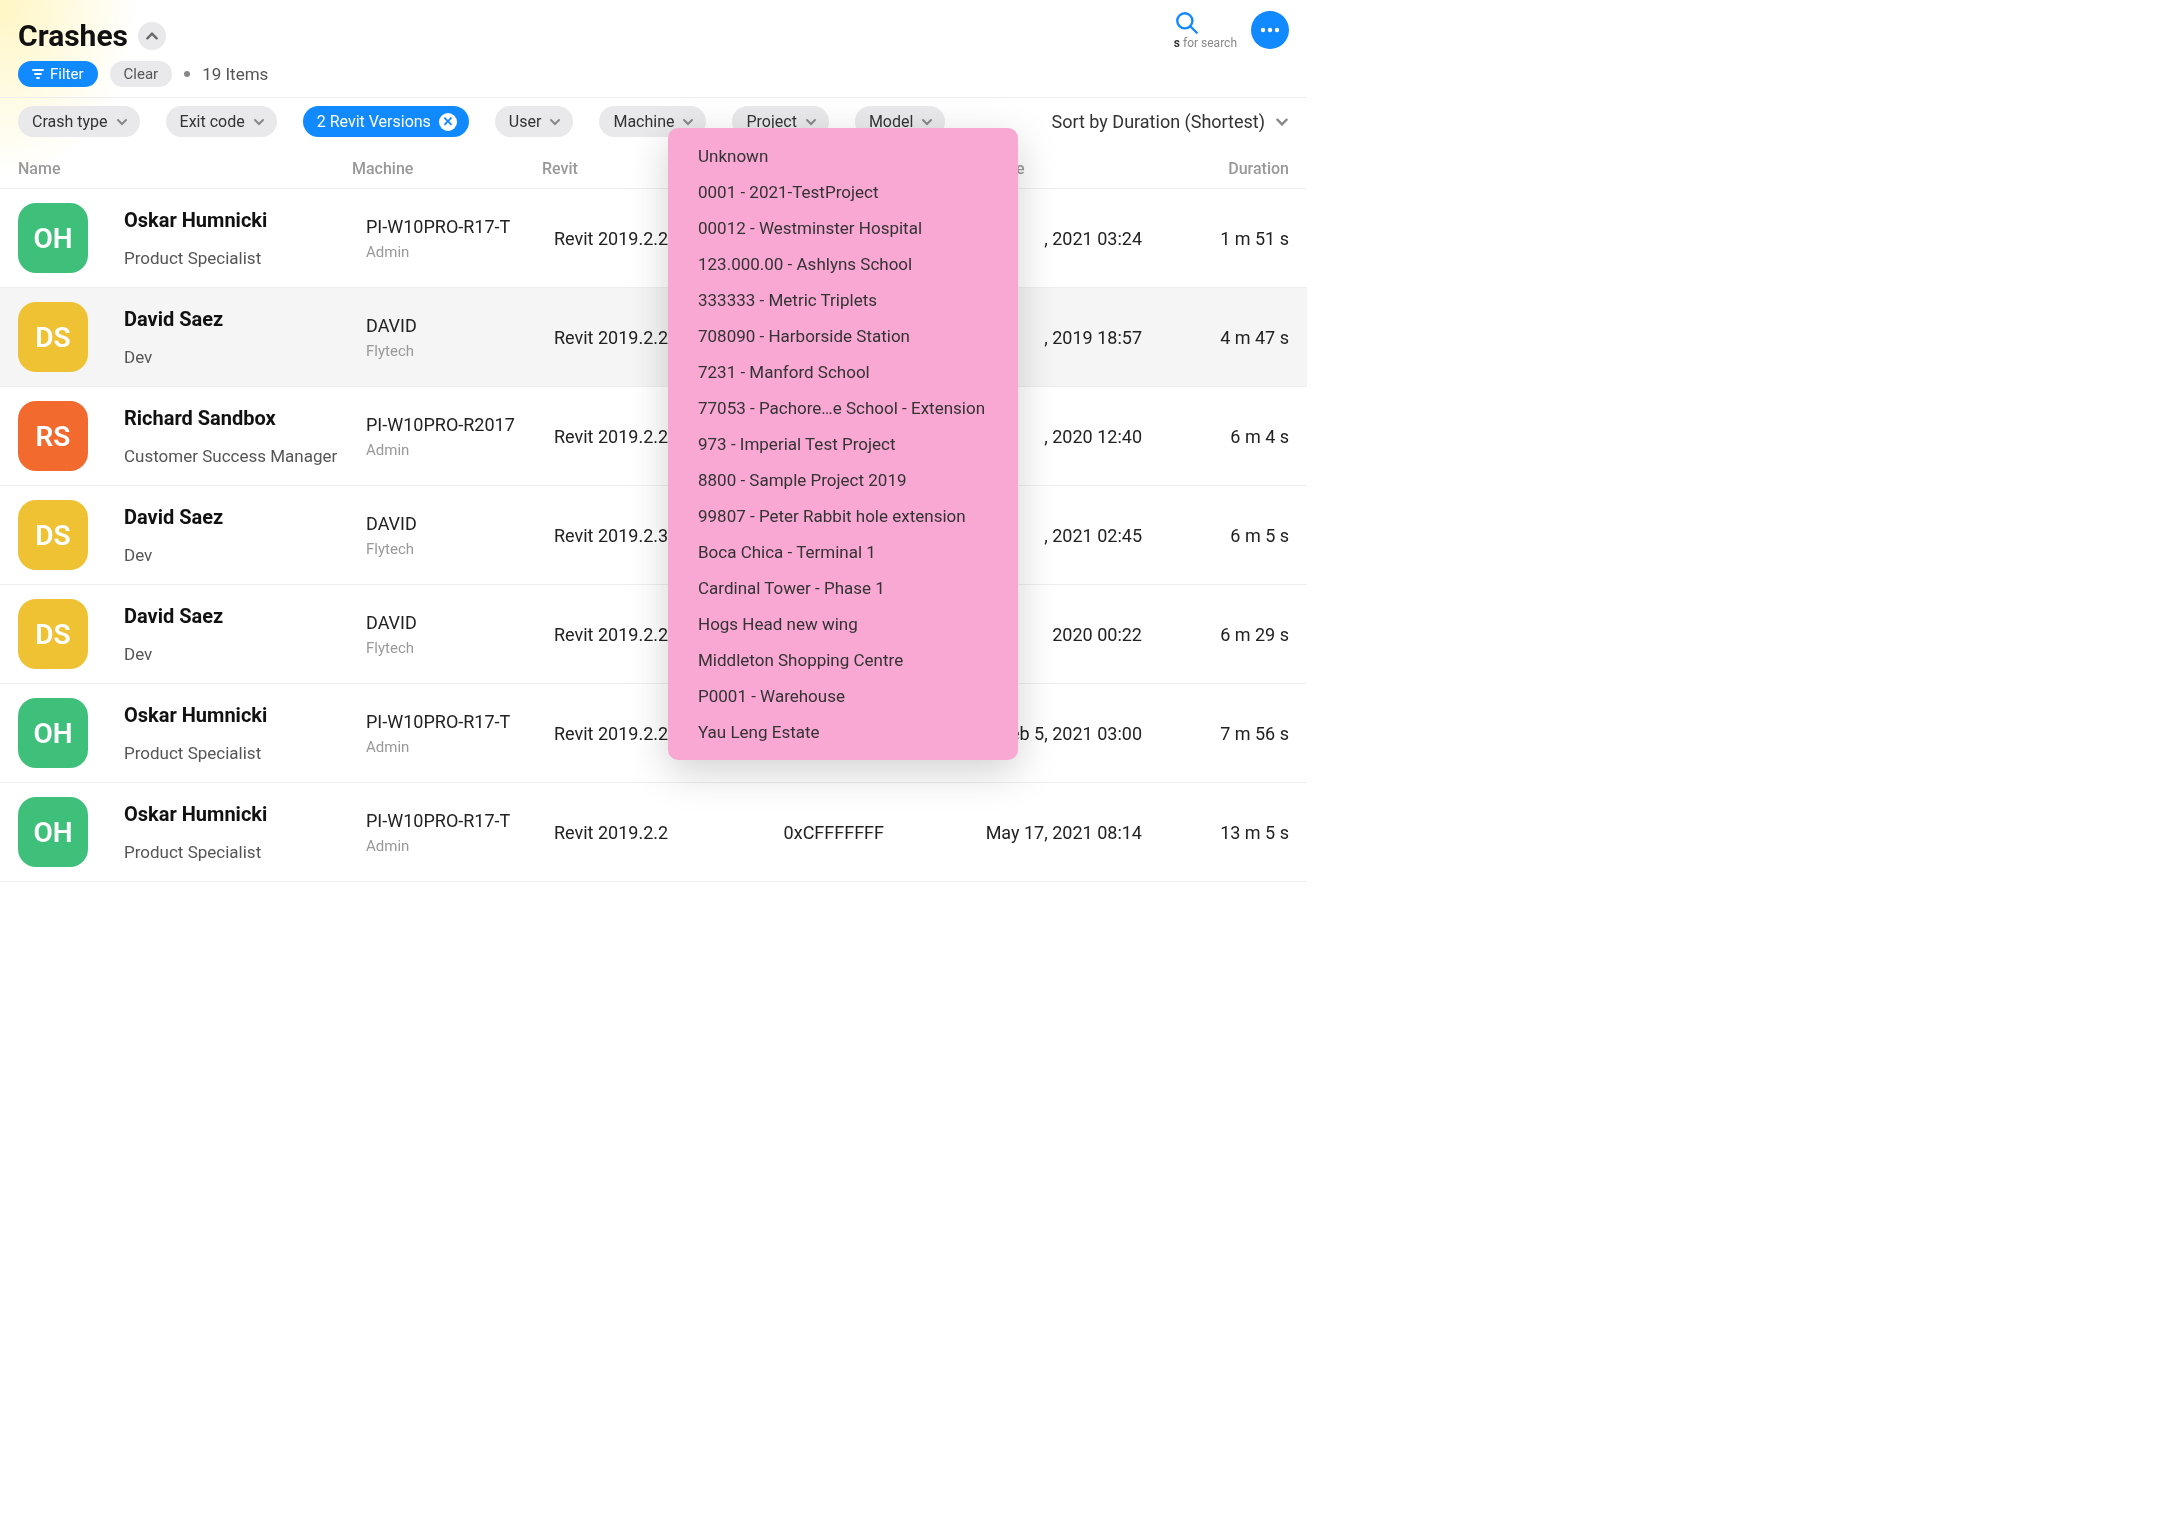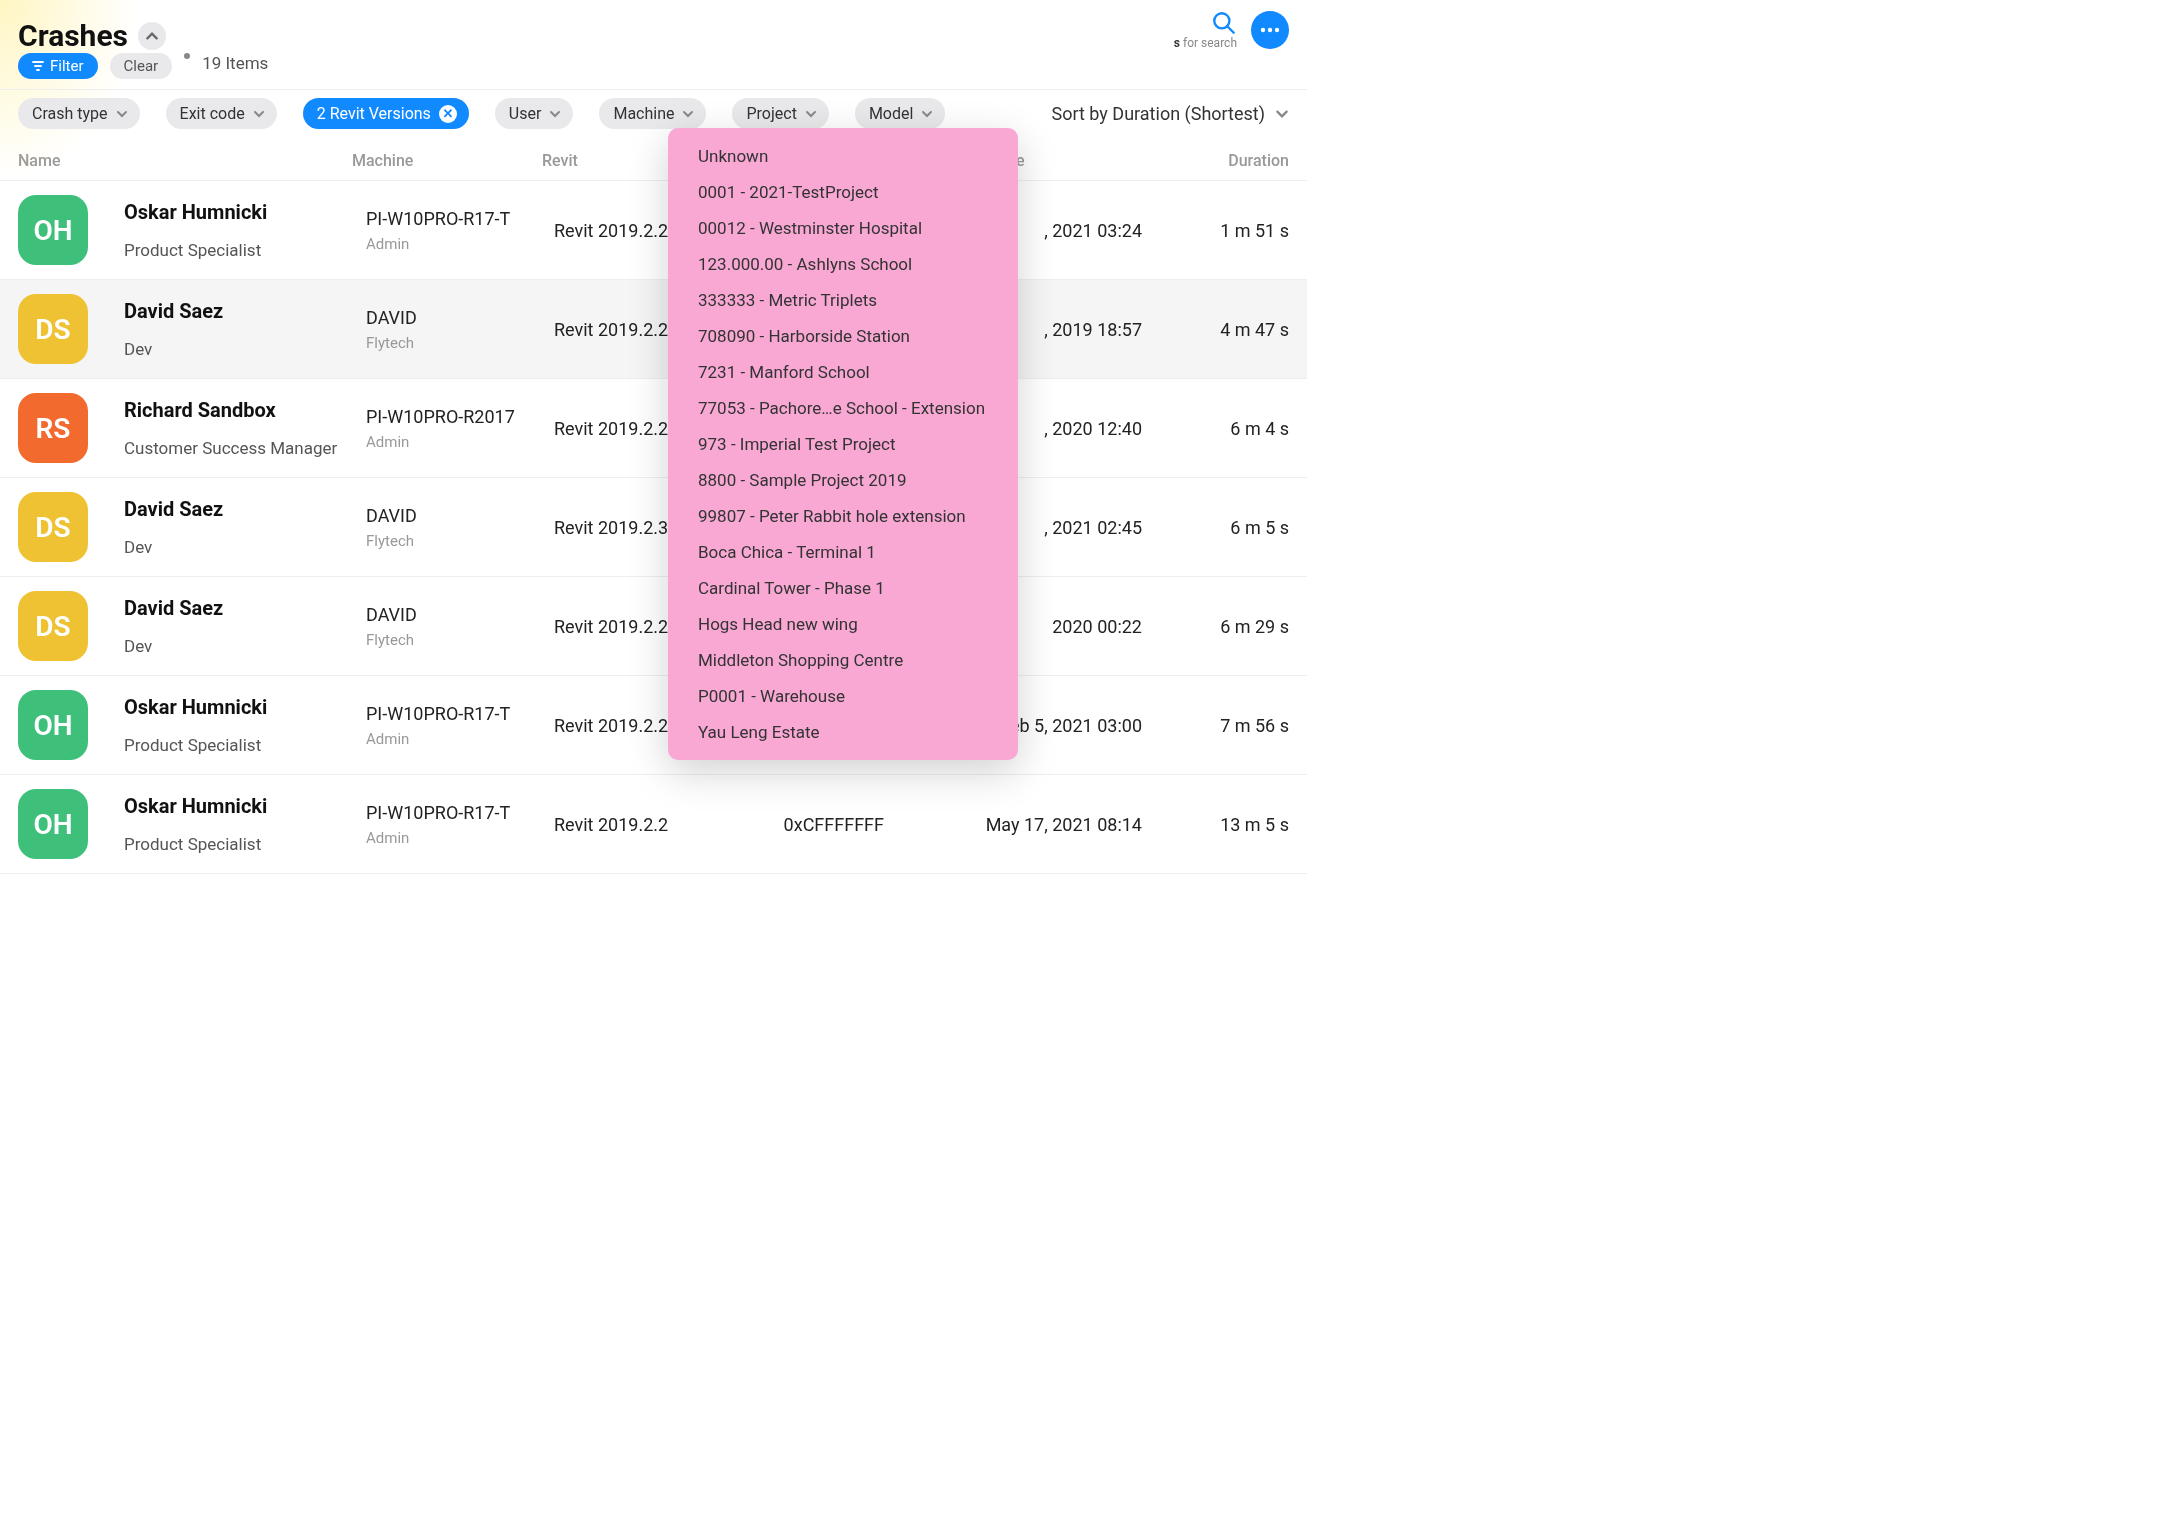--- a/index.html
+++ b/index.html
@@ -2,27 +2,27 @@
 <html><head>
 <meta charset="utf-8">
 <style>
 *{box-sizing:border-box;margin:0;padding:0;font-family:-apple-system,BlinkMacSystemFont,"Segoe UI",Roboto,Helvetica,Arial,sans-serif}
 body{background:#fff;position:relative;width:1307px}
 body::before{content:"";position:absolute;top:0;left:0;width:140px;height:180px;background:radial-gradient(ellipse at top left,rgba(255,235,120,.45),rgba(255,235,120,0) 70%);pointer-events:none}
 .header{padding:18px 18px 10px 18px;position:relative}
 .title-row{display:flex;align-items:center;gap:10px}
 .title{font-size:30px;font-weight:700;color:#111}
 .btn-collapse{width:28px;height:28px;border-radius:14px;background:#e9e9ec;display:flex;align-items:center;justify-content:center;color:#555}
-.sub-row{display:flex;align-items:flex-start;gap:12px;margin-top:0}
+.sub-row{display:flex;align-items:center;gap:12px;margin-top:8px}
 .btn-filter{background:#1189ff;color:#fff;border-radius:14px;padding:4px 14px;font-size:15px;display:flex;align-items:center;gap:6px}
 .btn-clear{background:#e9e9ec;color:#555;border-radius:14px;padding:4px 14px;font-size:15px}
 .dot{width:6px;height:6px;border-radius:3px;background:#888}
 .item-count{font-size:17px;color:#555}
 .top-right{position:absolute;right:18px;top:10px;display:flex;align-items:center;gap:14px}
-.search-area{display:flex;flex-direction:column;align-items:flex-end;color:#1189ff;font-size:12px}
+.search-area{display:flex;flex-direction:column;align-items:flex-start;color:#1189ff;font-size:12px}
 .search-hint{color:#888;white-space:nowrap}
 .search-hint b{color:#333}
 .btn-more{width:38px;height:38px;border-radius:19px;background:#1189ff;color:#fff;display:flex;align-items:center;justify-content:center}
 .chip-row{display:flex;align-items:center;gap:26px;padding:8px 18px;border-top:1px solid #eee;position:relative}
 .chip{background:#e9e9ec;color:#333;border-radius:16px;padding:6px 12px 6px 14px;font-size:16px;display:flex;align-items:center;gap:8px}
 .chip.active{background:#1189ff;color:#fff}
 .chip .x{width:18px;height:18px;border-radius:9px;background:#fff;color:#1189ff;display:flex;align-items:center;justify-content:center;font-size:13px;font-weight:bold}
 .chip .chev{color:#888}
 .sort{margin-left:auto;display:flex;align-items:center;gap:10px;font-size:18px;font-weight:400;color:#333}
 .sort .chev{color:#888}

